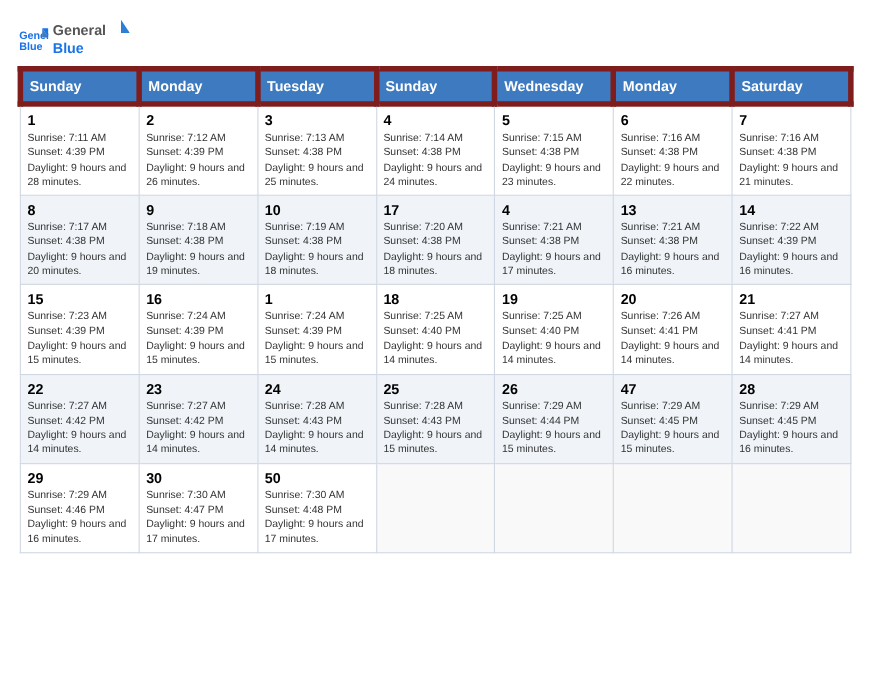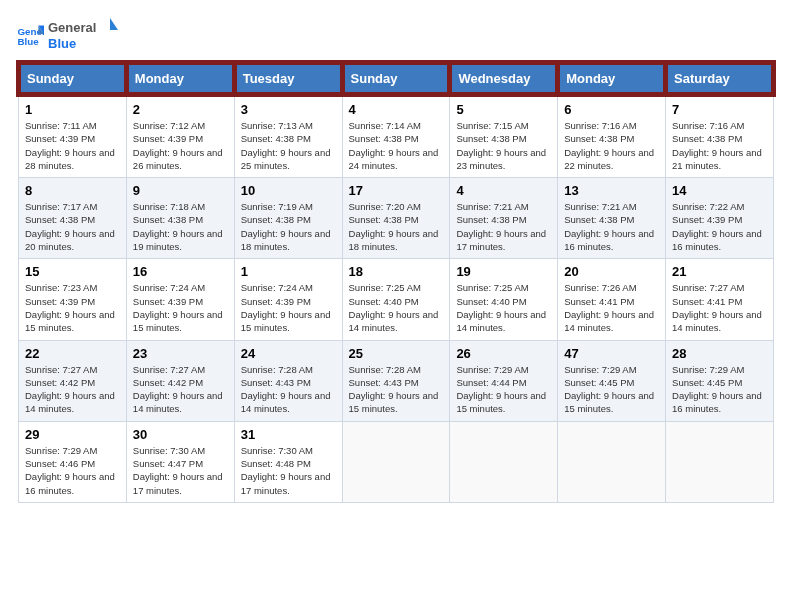--- a/index.html
+++ b/index.html
@@ -243,21 +243,21 @@
       <tr>
         <td>
         <span class="day-number">29</span>
         <span class="day-info">Sunrise: 7:29 AM<br>Sunset: 4:46 PM<br>Daylight: 9 hours and 16 minutes.</span>
       </td>
         <td>
         <span class="day-number">30</span>
         <span class="day-info">Sunrise: 7:30 AM<br>Sunset: 4:47 PM<br>Daylight: 9 hours and 17 minutes.</span>
       </td>
         <td>
-        <span class="day-number">31</span>
+        <span class="day-number">50</span>
         <span class="day-info">Sunrise: 7:30 AM<br>Sunset: 4:48 PM<br>Daylight: 9 hours and 17 minutes.</span>
       </td>
         <td class="empty-cell"></td>
         <td class="empty-cell"></td>
         <td class="empty-cell"></td>
         <td class="empty-cell"></td>
       </tr>
     </tbody>
 </table>
 

